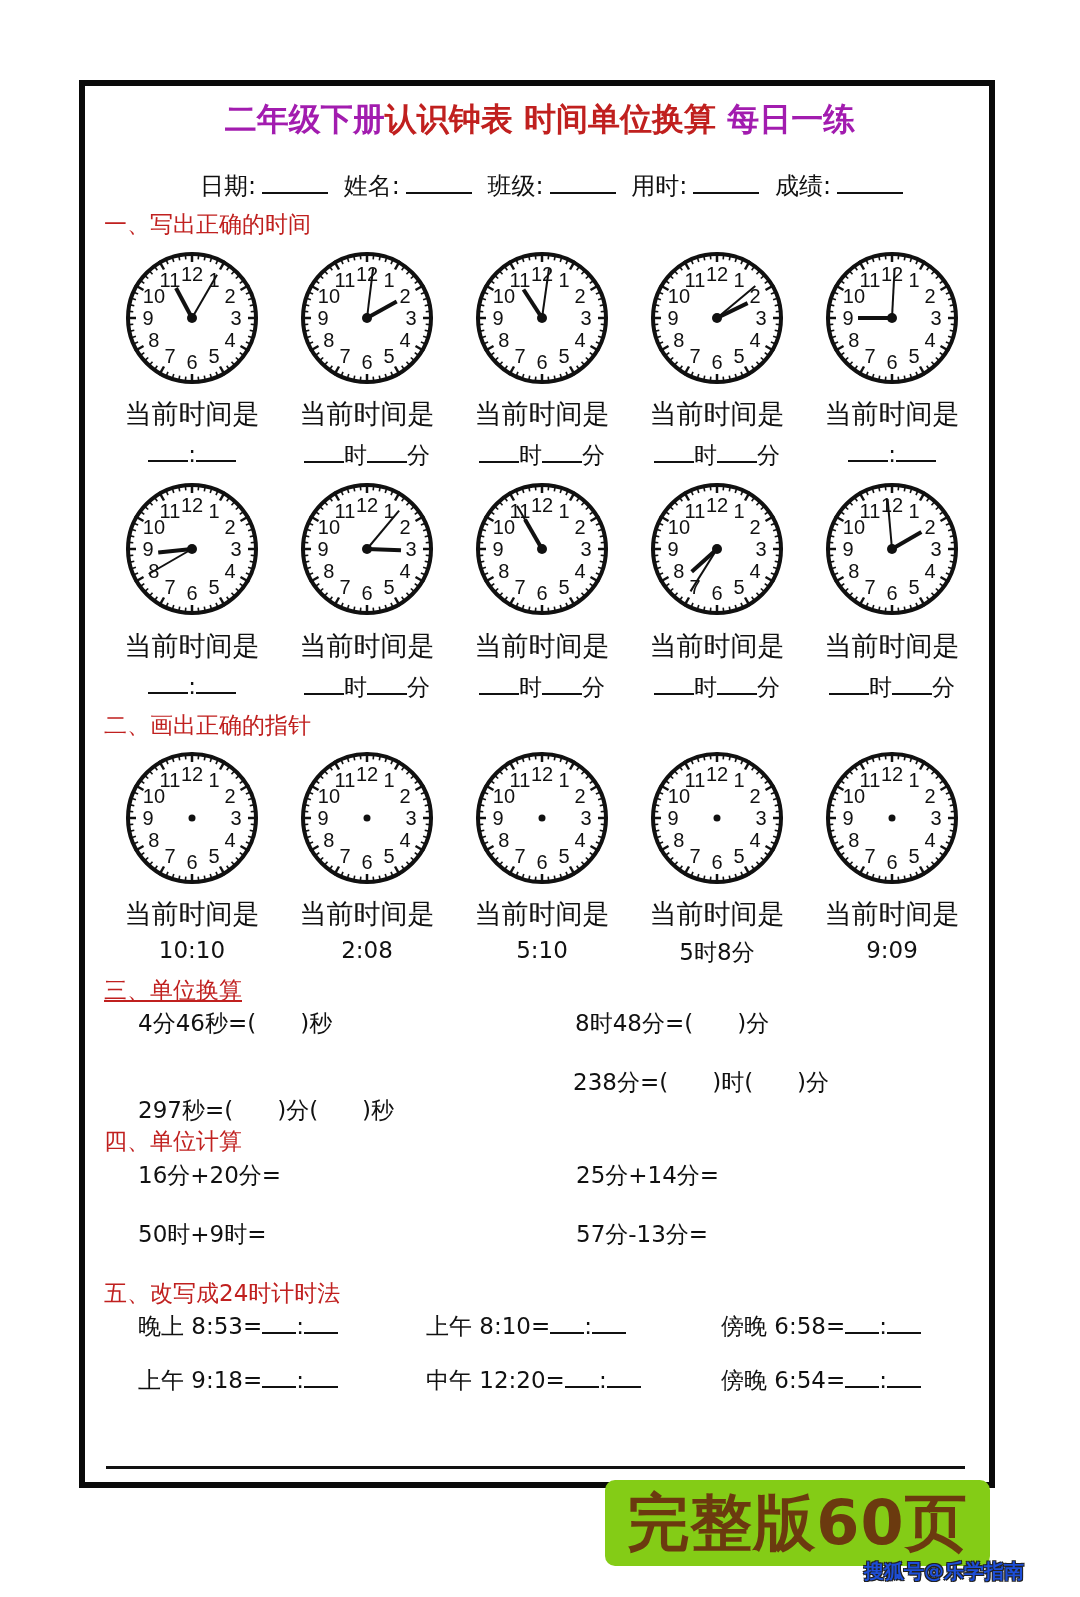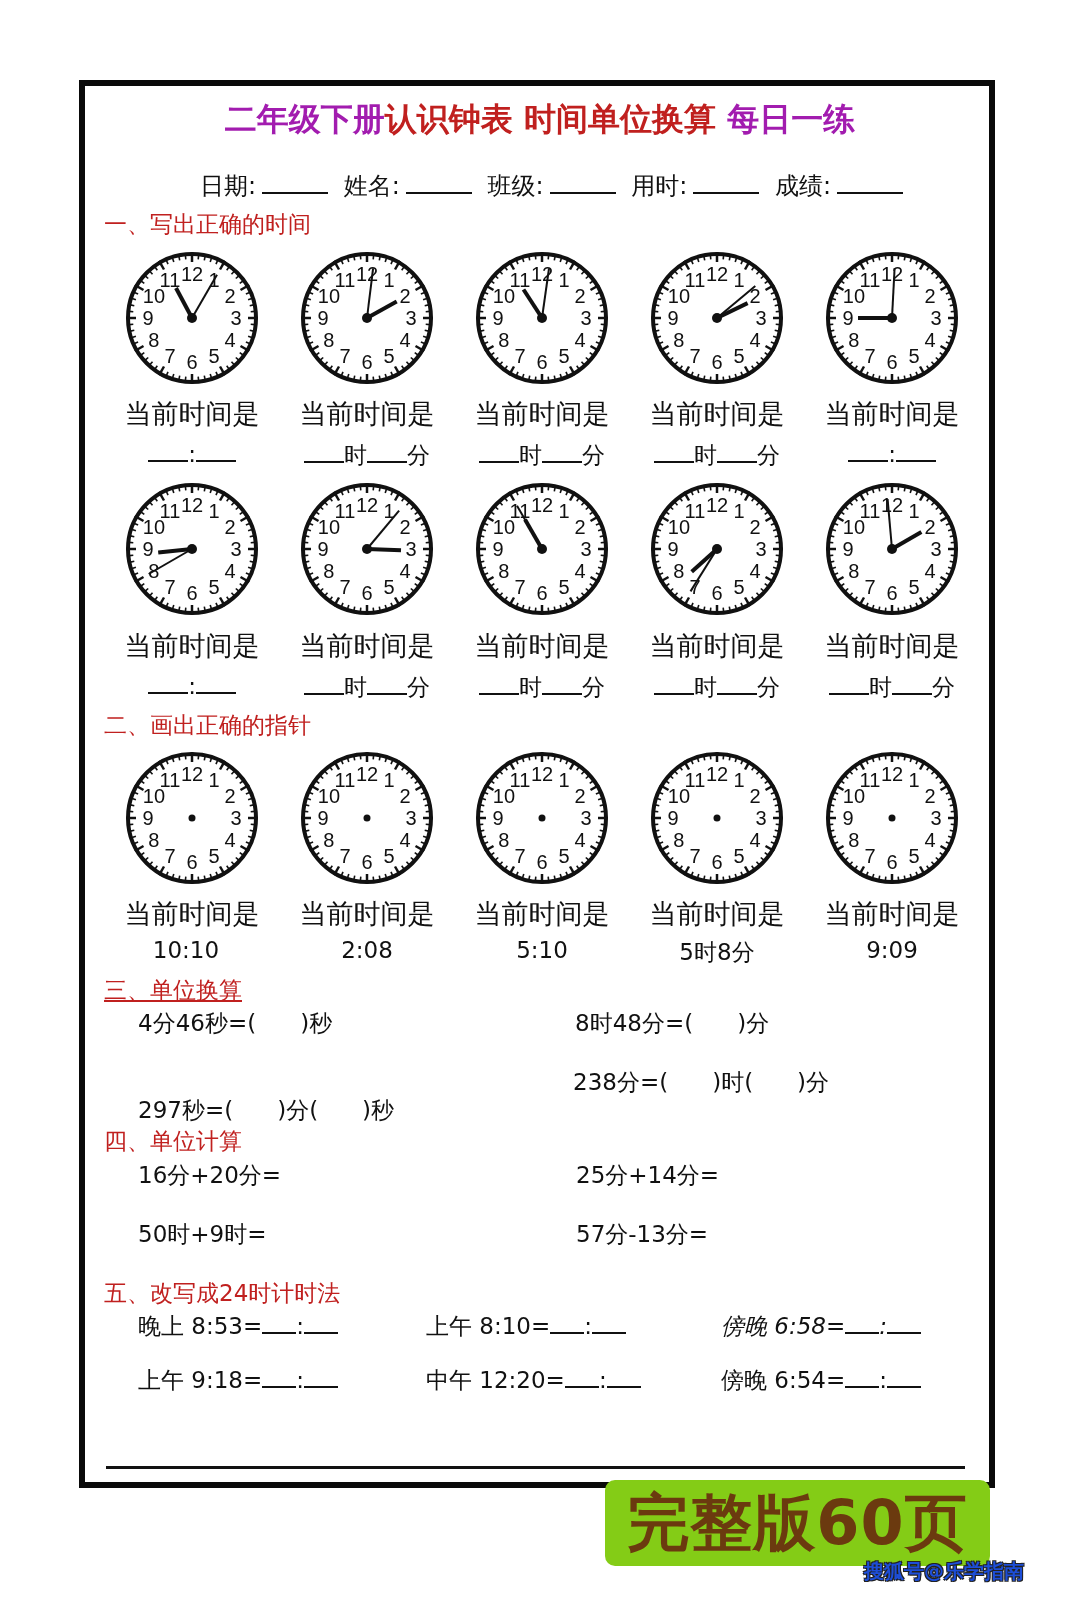--- a/index.html
+++ b/index.html
@@ -1117,21 +1117,21 @@
         <text x="48.0" y="115.1" text-anchor="middle" font-family="Liberation Sans, sans-serif" font-size="20" fill="#111">7</text>
         <text x="31.9" y="99.0" text-anchor="middle" font-family="Liberation Sans, sans-serif" font-size="20" fill="#111">8</text>
         <text x="26.0" y="77.0" text-anchor="middle" font-family="Liberation Sans, sans-serif" font-size="20" fill="#111">9</text>
         <text x="31.9" y="55.0" text-anchor="middle" font-family="Liberation Sans, sans-serif" font-size="20" fill="#111">10</text>
         <text x="48.0" y="38.9" text-anchor="middle" font-family="Liberation Sans, sans-serif" font-size="20" fill="#111">11</text>
         <text x="70.0" y="33.0" text-anchor="middle" font-family="Liberation Sans, sans-serif" font-size="20" fill="#111">12</text>
         <circle cx="70" cy="70" r="3.5" fill="#111"></circle>
       </svg>
     </div>
     <div class="clock-caption" style="left: 107px; top: 896px;">当前时间是</div>
-    <div class="clock-answer" style="left: 101px; top: 937px;">10:10</div>
+    <div class="clock-answer" style="left: 107px; top: 937px;">10:10</div>
     <div class="clock" style="left: 297px; top: 748px;">
       <svg width="140" height="140" viewBox="0 0 140 140" xmlns="http://www.w3.org/2000/svg">
         <circle cx="70" cy="70" r="64" fill="#fff" stroke="#111" stroke-width="4"></circle>
         <line x1="70.0" y1="7.0" x2="70.0" y2="14.0" stroke="#111" stroke-width="2.5"></line>
         <line x1="70.0" y1="7.0" x2="70.0" y2="4.0" stroke="#111" stroke-width="2.5"></line>
         <line x1="76.6" y1="7.3" x2="76.2" y2="11.3" stroke="#111" stroke-width="1.6"></line>
         <line x1="83.1" y1="8.4" x2="82.3" y2="12.3" stroke="#111" stroke-width="1.6"></line>
         <line x1="89.5" y1="10.1" x2="88.2" y2="13.9" stroke="#111" stroke-width="1.6"></line>
         <line x1="95.6" y1="12.4" x2="94.0" y2="16.1" stroke="#111" stroke-width="1.6"></line>
         <line x1="101.5" y1="15.4" x2="98.0" y2="21.5" stroke="#111" stroke-width="2.5"></line>
@@ -1512,21 +1512,21 @@
 <div class="section-title" style="top:1126px;">四、单位计算</div>
 <div class="problem" style="left:138px; top:1160px;">16分+20分=</div>
 <div class="problem" style="left:576px; top:1160px;">25分+14分=</div>
 <div class="problem" style="left:138px; top:1219px;">50时+9时=</div>
 <div class="problem" style="left:576px; top:1219px;">57分-13分=</div>
 
 <div class="section-title" style="top:1278px;">五、改写成24时计时法</div>
 <div id="s5-problems">
     <div class="problem" style="left: 138px; top: 1311px;"><span>晚上 8:53=</span><span class="short-blank"></span><span>:</span><span class="short-blank"></span></div>
     <div class="problem" style="left: 426px; top: 1311px;"><span>上午 8:10=</span><span class="short-blank"></span><span>:</span><span class="short-blank"></span></div>
-    <div class="problem" style="left: 721px; top: 1311px; font-style: italic;"><span>傍晚 6:58=</span><span class="short-blank"></span><span>:</span><span class="short-blank"></span></div>
+    <div class="problem" style="left: 721px; top: 1311px;"><span>傍晚 6:58=</span><span class="short-blank"></span><span>:</span><span class="short-blank"></span></div>
     <div class="problem" style="left: 138px; top: 1365px;"><span>上午 9:18=</span><span class="short-blank"></span><span>:</span><span class="short-blank"></span></div>
     <div class="problem" style="left: 426px; top: 1365px;"><span>中午 12:20=</span><span class="short-blank"></span><span>:</span><span class="short-blank"></span></div>
     <div class="problem" style="left: 721px; top: 1365px;"><span>傍晚 6:54=</span><span class="short-blank"></span><span>:</span><span class="short-blank"></span></div>
   </div>
 
 <div class="rule"></div>
 
 <div class="badge">完整版60页</div>
 <div class="watermark">搜狐号@乐学指南</div>
 

